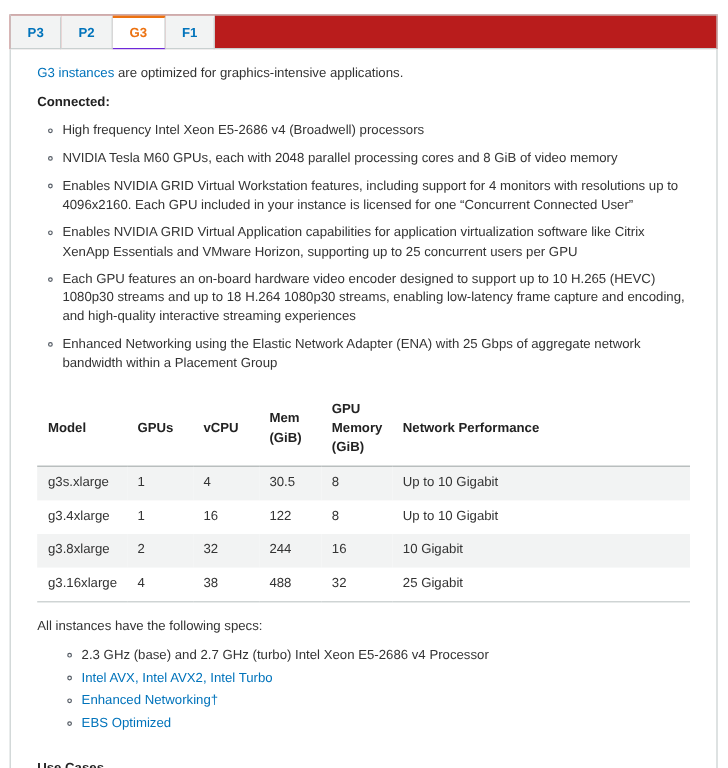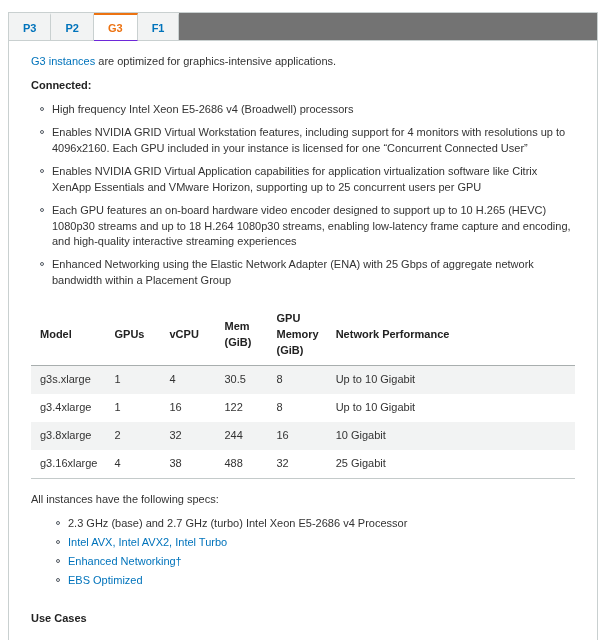--- a/index.html
+++ b/index.html
@@ -2,21 +2,21 @@
 <html><head>
 <meta charset="utf-8">
 <style>
   * { box-sizing: border-box; margin: 0; padding: 0; }
   html, body { background: #ffffff; font-family: "Liberation Sans", "DejaVu Sans", sans-serif; }
   body { width: 607px; height: 640px; overflow: hidden; }
 
   .page { width: 590px; margin: 12px auto 0 8px; font-size: 11px; color: #333; }
 
   
-  .tabbar { display: flex; align-items: stretch; border: 1px solid #c9d0d0; border-bottom: 0; background: #737373; }
+  .tabbar { display: flex; align-items: stretch; border: 1px solid #c9d0d0; border-bottom: 0; background: #b91c1c; }
   .tab {
     padding: 7px 14px 6px; font-weight: bold; color: #0073bb; cursor: pointer;
     border-right: 1px solid #c9d0d0; border-top: 2px solid transparent;
     border-bottom: 1px solid #c9d0d0; background: #f2f3f3; font-size: 11px;
   }
   .tab.active {
     background: #ffffff; color: #ec7211;
     border-top: 2px solid #ec7211; border-bottom: 1px solid #6d28d9;
   }
   .tab-filler { flex: 1; border-bottom: 1px solid #c9d0d0; }
@@ -69,20 +69,21 @@
   </div>
 
   <div class="content">
 
     <p class="intro"><a class="link">G3 instances</a><span> are optimized for graphics-intensive applications.</span></p>
 
     <p class="hd hd-features">Connected:</p>
 
     <ul class="bullets">
       <li><span class="blt"></span><span>High frequency Intel Xeon E5-2686 v4 (Broadwell) processors</span></li>
+      <li><span class="blt"></span><span>NVIDIA Tesla M60 GPUs, each with 2048 parallel processing cores and 8 GiB of video memory</span></li>
       <li><span class="blt"></span><span>Enables NVIDIA GRID Virtual Workstation features, including support for 4 monitors with resolutions up to 4096x2160. Each GPU included in your instance is licensed for one “Concurrent Connected User”</span></li>
       <li><span class="blt"></span><span>Enables NVIDIA GRID Virtual Application capabilities for application virtualization software like Citrix XenApp Essentials and VMware Horizon, supporting up to 25 concurrent users per GPU</span></li>
       <li><span class="blt"></span><span>Each GPU features an on-board hardware video encoder designed to support up to 10 H.265 (HEVC) 1080p30 streams and up to 18 H.264 1080p30 streams, enabling low-latency frame capture and encoding, and high-quality interactive streaming experiences</span></li>
       <li><span class="blt"></span><span>Enhanced Networking using the Elastic Network Adapter (ENA) with 25 Gbps of aggregate network bandwidth within a Placement Group</span></li>
     </ul>
 
     <table class="spec">
       <thead>
         <tr>
           <th class="col-model">Model</th>

